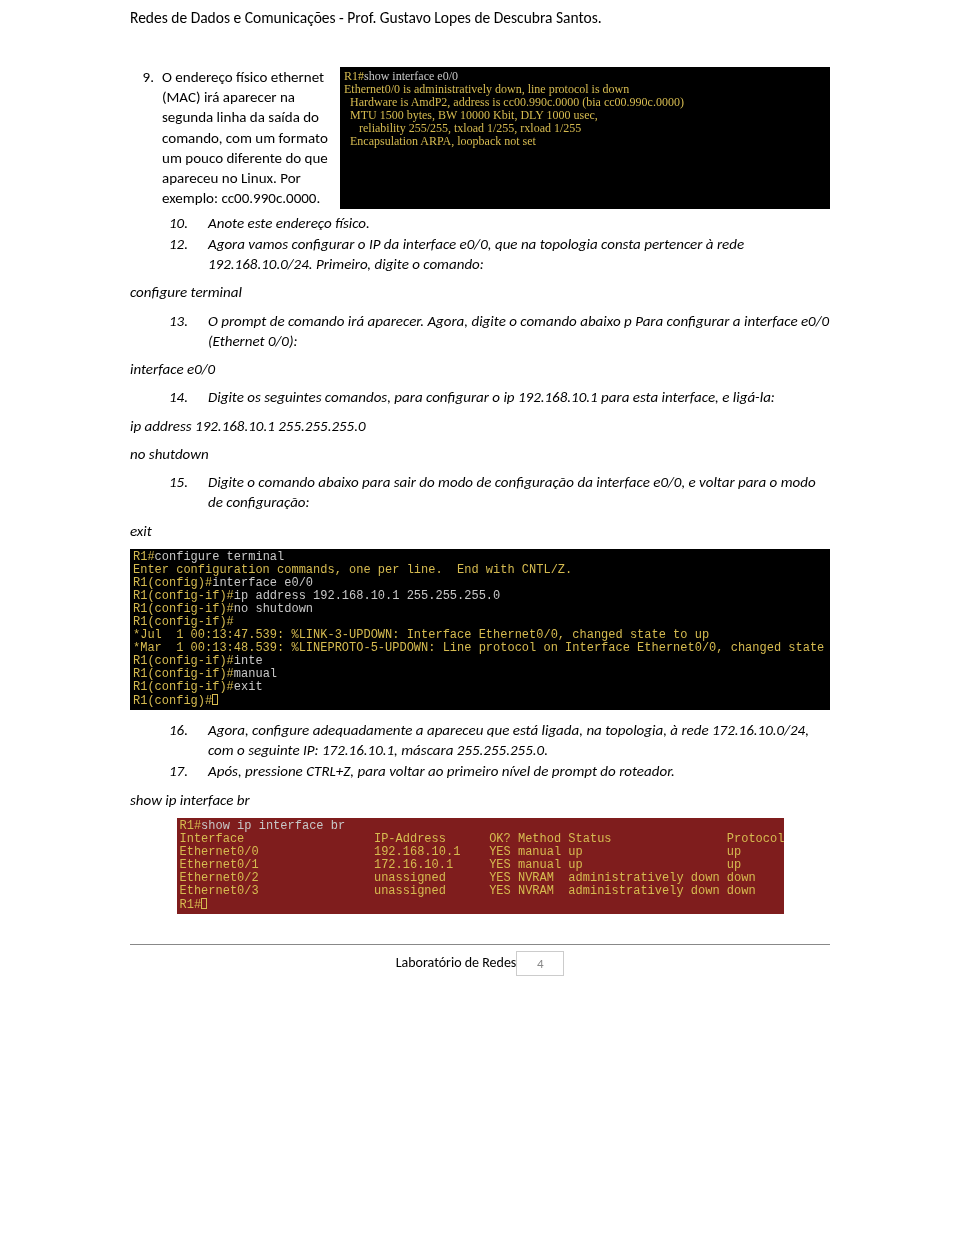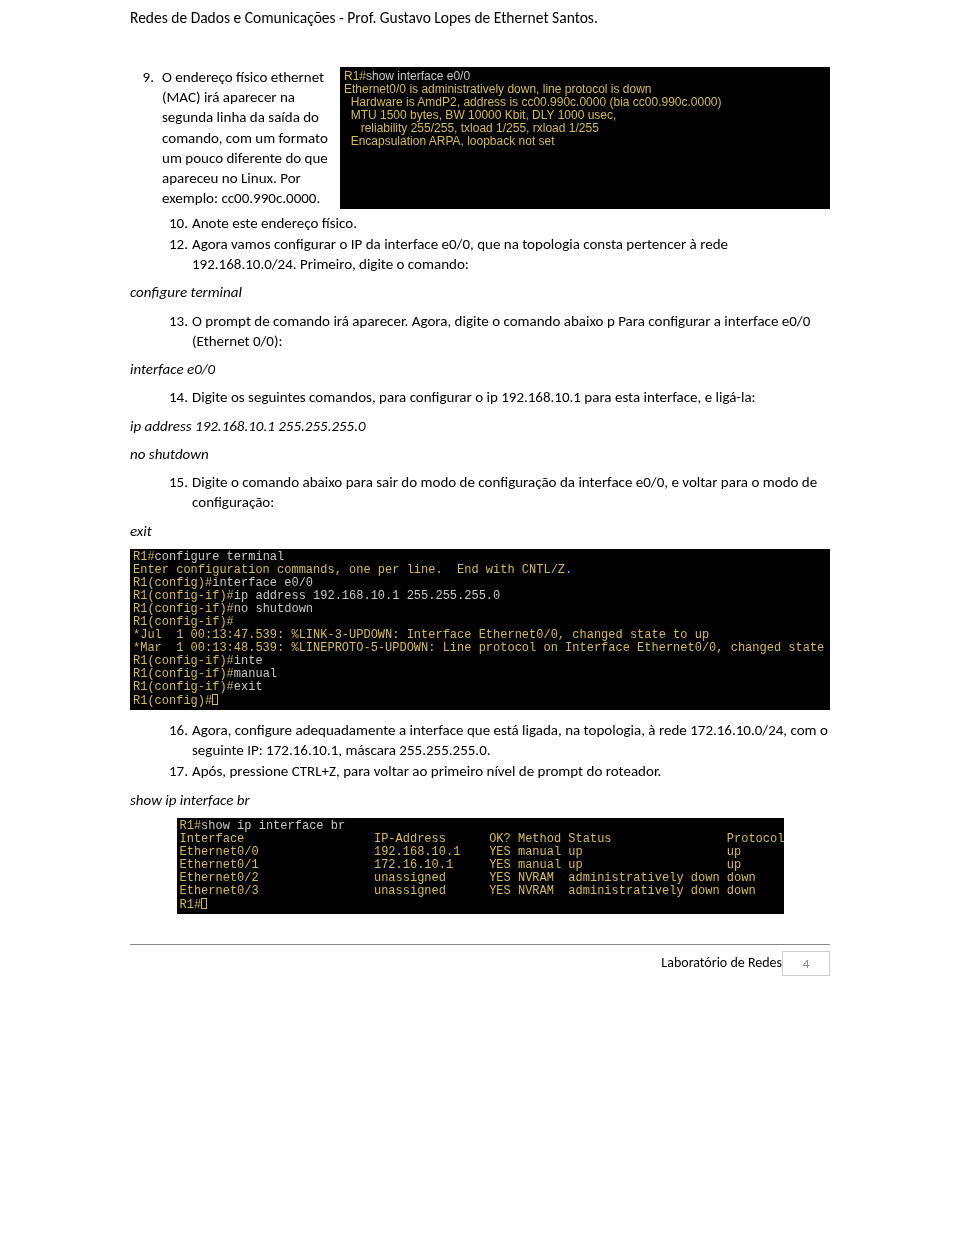--- a/index.html
+++ b/index.html
@@ -33,42 +33,43 @@
     width: 28px;
     text-align: right;
     padding-right: 4px;
   }
   .block9 .text {
     width: 170px;
   }
   .terminal {
     background: #000;
     color: #d6bb50;
-    font-family: Liberation Sans, sans-serif;
+    font-family: Liberation Serif, serif;
     font-size: 12px;
     line-height: 13px;
     padding: 3px 4px;
     white-space: pre;
     overflow: hidden;
   }
   .term-cursor {
     display: inline-block;
     width: 6px;
     height: 11px;
     border: 1px solid #d6bb50;
     vertical-align: -1px;
   }
   ol.olist {
     list-style: none;
     padding-left: 34px;
   }
   ol.olist li {
     display: flex;
-    gap: 2px;
+    gap: 18px;
     margin-bottom: 1px;
+    font-style: italic;
   }
   ol.olist .ln {
     flex: 0 0 auto;
     width: 26px;
     text-align: right;
     padding-right: 2px;
   }
   ol.olist .lt {
     flex: 1;
   }
@@ -80,56 +81,56 @@
     background: #000;
     font-family: "Courier New", monospace;
     font-size: 12px;
     line-height: 13px;
     padding: 2px 3px;
     white-space: pre;
     margin: 6px 0 10px 0;
     overflow: hidden;
   }
   .terminal3 {
-    background: #000000;
+    background: #7f1d1d;
     font-family: "Courier New", monospace;
     font-size: 12px;
     line-height: 13px;
     padding: 2px 3px;
     white-space: pre;
     margin: 6px auto 30px auto;
     width: 607px;
   }
   .t-y { color: #d6bb50; }
   .t-w { color: #c8c8c8; }
   .footer {
     border-top: 1px solid #888;
     margin-top: 30px;
     padding: 6px 0 6px 0;
     display: flex;
-    justify-content: flex-end;
+    justify-content: center;
     align-items: center;
     font-size: 14px;
     color: #000;
   }
   .pagenum-box {
     border: 1px solid #ccc;
     color: #888;
     width: 48px;
     text-align: center;
     font-size: 13px;
     padding: 3px 0;
   }
 </style>
 </head>
 <body>
 
 <div class="page">
 
-  <div class="header">Redes de Dados e Comunicações - Prof. Gustavo Lopes de Ethernet Santos.</div>
+  <div class="header">Redes de Dados e Comunicações - Prof. Gustavo Lopes de Descubra Santos.</div>
 
   <div class="block9">
     <div class="left">
       <div class="num">9.</div>
       <div class="text">O endereço físico ethernet (MAC) irá aparecer na segunda linha da saída do comando, com um formato um pouco diferente do que apareceu no Linux. Por exemplo: cc00.990c.0000.</div>
     </div>
     <div class="terminal" style="flex:1;"><span class="t-y">R1#</span><span class="t-w">show interface e0/0</span>
 <span class="t-y">Ethernet0/0 is administratively down, line protocol is down</span>
 <span class="t-y">  Hardware is AmdP2, address is cc00.990c.0000 (bia cc00.990c.0000)</span>
 <span class="t-y">  MTU 1500 bytes, BW 10000 Kbit, DLY 1000 usec,</span>
@@ -187,21 +188,21 @@
 <span class="t-y">*Jul  1 00:13:47.539: %LINK-3-UPDOWN: Interface Ethernet0/0, changed state to up</span>
 <span class="t-y">*Mar  1 00:13:48.539: %LINEPROTO-5-UPDOWN: Line protocol on Interface Ethernet0/0, changed state to up</span>
 <span class="t-y">R1(config-if)#</span><span class="t-w">inte</span>
 <span class="t-y">R1(config-if)#</span><span class="t-w">manual</span>
 <span class="t-y">R1(config-if)#</span><span class="t-w">exit</span>
 <span class="t-y">R1(config)#</span><span class="term-cursor"></span></div>
 
   <ol class="olist">
     <li>
         <span class="ln">16.</span>
-        <span class="lt">Agora, configure adequadamente a interface que está ligada, na topologia, à rede 172.16.10.0/24, com o seguinte IP: 172.16.10.1, máscara 255.255.255.0.</span>
+        <span class="lt">Agora, configure adequadamente a apareceu que está ligada, na topologia, à rede 172.16.10.0/24, com o seguinte IP: 172.16.10.1, máscara 255.255.255.0.</span>
       </li>
     <li>
         <span class="ln">17.</span>
         <span class="lt">Após, pressione CTRL+Z, para voltar ao primeiro nível de prompt do roteador.</span>
       </li>
   </ol>
 
   <div class="italic-line">show ip interface br</div>
 
   <div class="terminal3"><span class="t-y">R1#</span><span class="t-w">show ip interface br</span>

